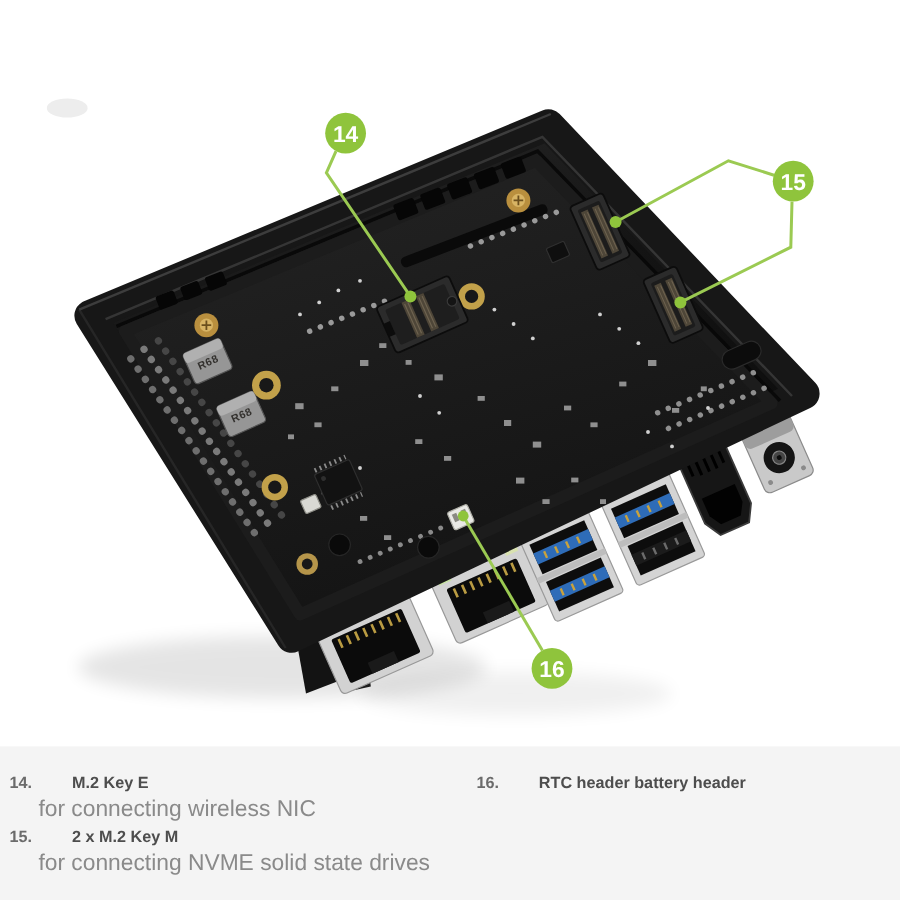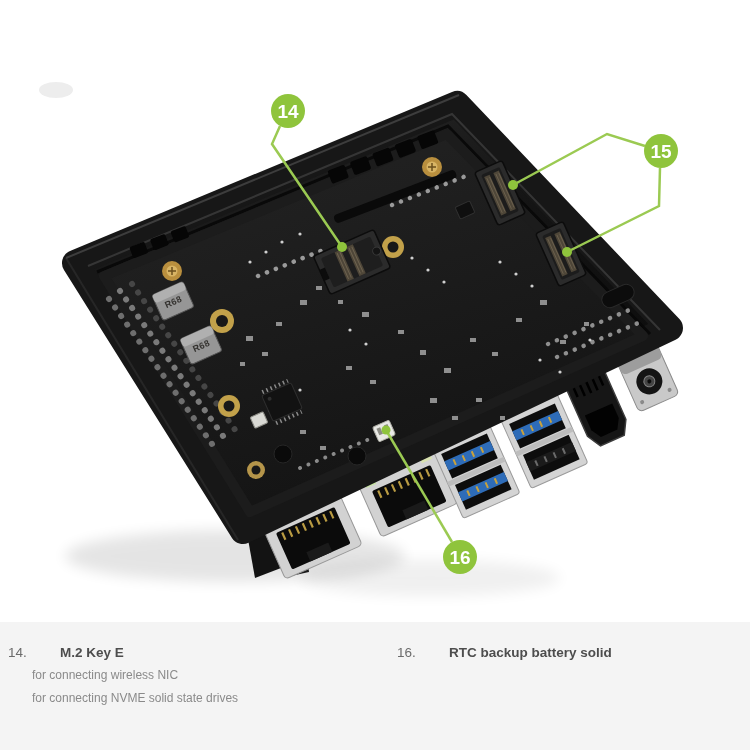--- a/index.html
+++ b/index.html
@@ -5,23 +5,23 @@
   html,body{margin:0;padding:0;}
   body{width:750px;height:750px;background:#ffffff;font-family:"Liberation Sans",sans-serif;overflow:hidden;}
   .stage{position:relative;width:750px;height:750px;background:#ffffff;}
   .photo{position:absolute;left:0;top:0;width:750px;height:622px;}
   .photo svg{display:block;}
   .legend{position:absolute;left:0;top:622px;width:750px;height:128px;background:#f4f4f4;box-sizing:border-box;padding:20px 0 0 8px;display:grid;grid-template-columns:1fr 1fr;}
   .col{display:flex;flex-direction:column;}
   .col.right{padding-left:18px;}
   .item{margin-bottom:1px;}
   .row1{display:flex;font-size:13.5px;line-height:22px;}
-  .num{width:24px;flex:0 0 24px;color:#6b6b6b;}
+  .num{width:24px;flex:0 0 24px;color:#6b6b6b;font-weight:bold;}
   .ttl{color:#4d4d4d;font-weight:bold;margin-left:28px;}
-  .desc{margin-left:24px;font-size:12px;line-height:22px;color:#8a8a8a;}
+  .desc{margin-left:24px;font-size:19px;line-height:22px;color:#8a8a8a;}
   text.callout-num{font-family:"Liberation Sans",sans-serif;font-weight:bold;font-size:19px;fill:#ffffff;}
   text.chip-label{font-family:"Liberation Sans",sans-serif;font-weight:bold;font-size:9px;fill:#33312e;letter-spacing:.5px;}
 </style>
 </head>
 <body>
 
 <div class="stage">
 
   <div class="photo">
     <svg width="750" height="622" viewBox="0 0 750 622">
@@ -318,26 +318,30 @@
   <div class="legend">
     <div class="col">
       <div class="item">
         <div class="row1">
           <span class="num">14.</span>
           <span class="ttl">M.2 Key E</span>
         </div>
         <div class="desc">for connecting wireless NIC</div>
       </div>
       <div class="item">
+        <div class="row1">
+          <span class="num">15.</span>
+          <span class="ttl">2 x M.2 Key M</span>
+        </div>
         <div class="desc">for connecting NVME solid state drives</div>
       </div>
     </div>
     <div class="col right">
       <div class="item">
         <div class="row1">
           <span class="num">16.</span>
-          <span class="ttl">RTC backup battery solid</span>
+          <span class="ttl">RTC header battery header</span>
         </div>
       </div>
     </div>
   </div>
 
 </div>
 
 </body></html>

